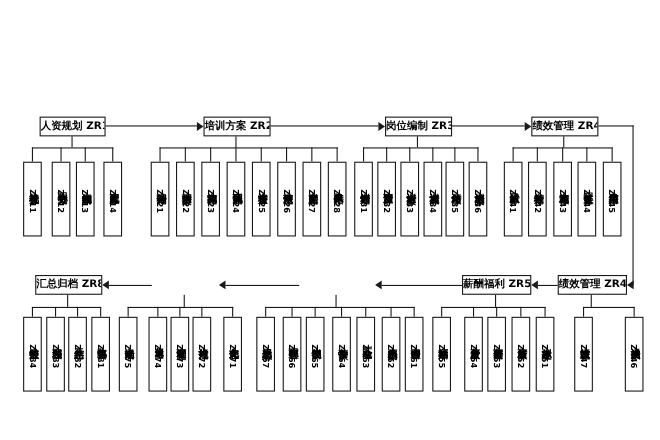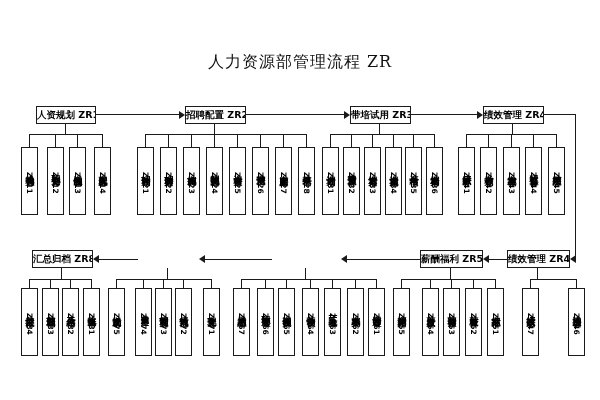--- a/index.html
+++ b/index.html
@@ -16,25 +16,24 @@
   .h{position:absolute;height:1px;background:#1a1a1a;}
   .v{position:absolute;width:1px;background:#1a1a1a;}
   .ar{position:absolute;width:0;height:0;border:4px solid transparent;}
   .ar.r{border-left:6px solid #1a1a1a;border-right:0;}
   .ar.l{border-right:6px solid #1a1a1a;border-left:0;}
 </style>
 </head>
 <body>
 
 <div class="canvas">
-  <div class="title">人力资源部管理流程 ZR</div>
 
   <div class="mbox" style="left:36px;top:106px;width:58px">人资规划 ZR1</div>
-  <div class="mbox" style="left:185px;top:106px;width:59px">招聘配置 ZR2</div>
-  <div class="mbox" style="left:350px;top:106px;width:59px">带培试用 ZR3</div>
+  <div class="mbox" style="left:185px;top:106px;width:59px">培训方案 ZR2</div>
+  <div class="mbox" style="left:350px;top:106px;width:59px">岗位编制 ZR3</div>
   <div class="mbox" style="left:483px;top:106px;width:59px">绩效管理 ZR4</div>
 
   <div class="mbox" style="left:32px;top:250px;width:59px">汇总归档 ZR8</div>
   <div class="mbox" style="left:420px;top:250px;width:61px">薪酬福利 ZR5</div>
   <div class="mbox" style="left:507px;top:250px;width:61px">绩效管理 ZR4</div>
 
   <div class="h" style="left:96px;top:114px;width:83px"></div>
   <div class="ar r" style="left:179px;top:111px"></div>
   <div class="h" style="left:246px;top:114px;width:98px"></div>
   <div class="ar r" style="left:344px;top:111px"></div>

